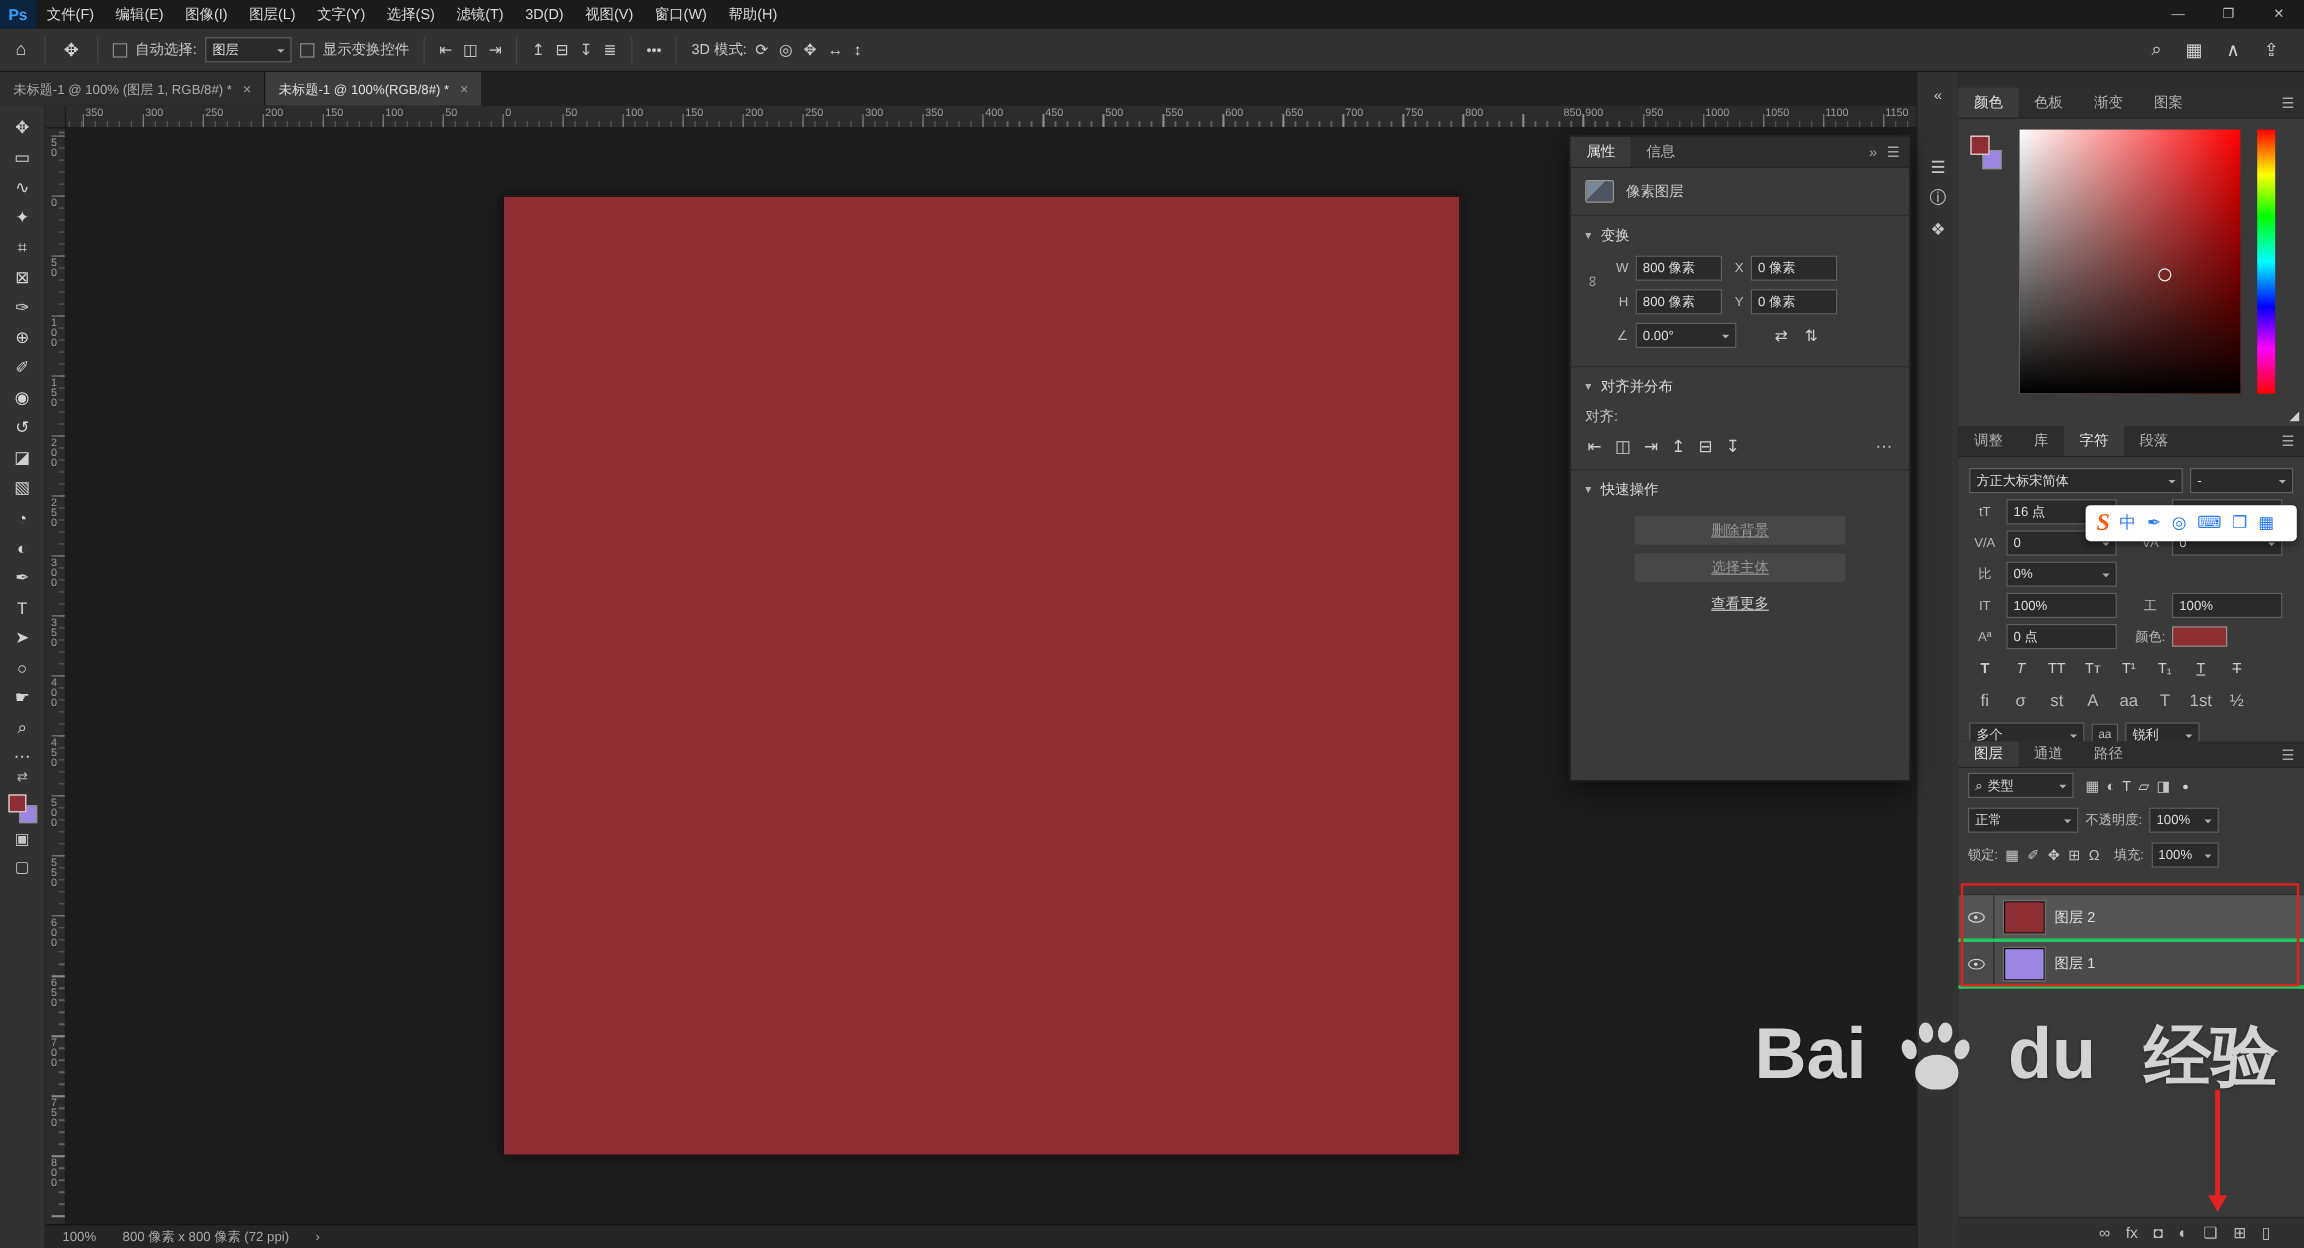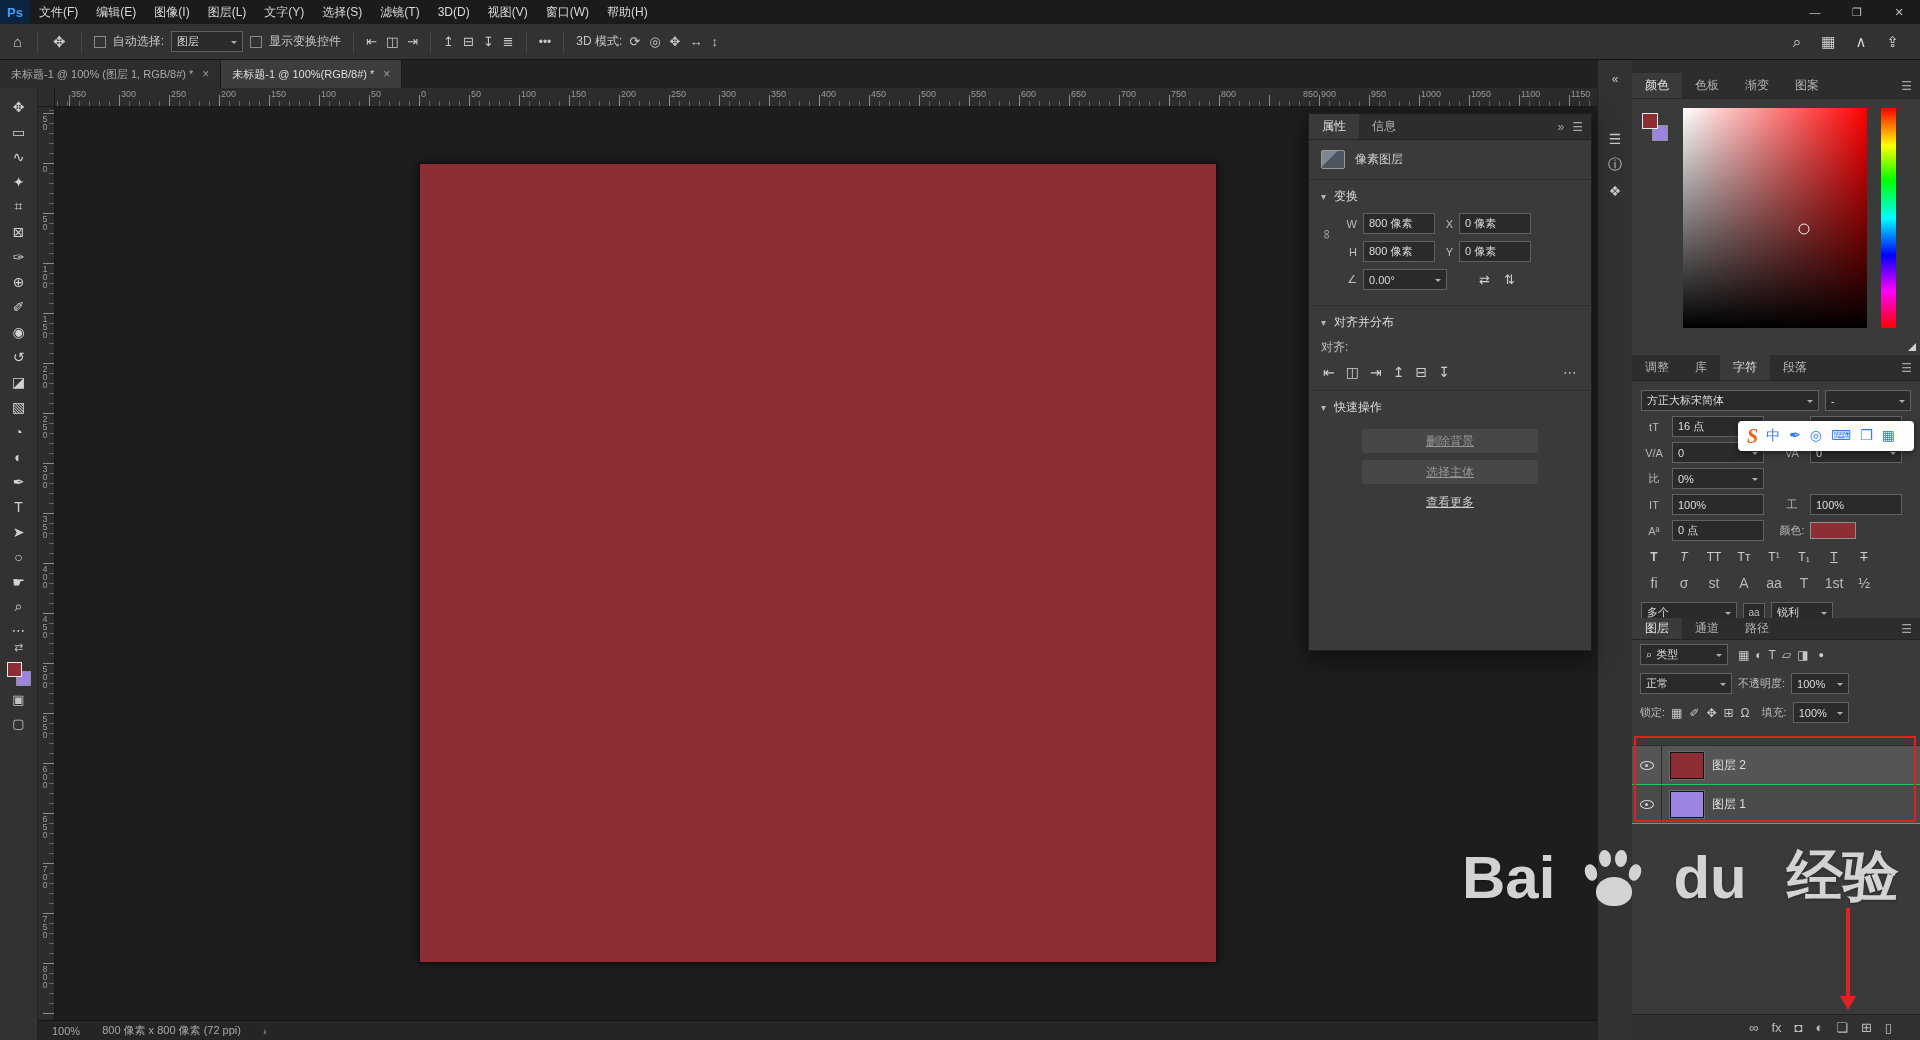--- a/index.html
+++ b/index.html
@@ -156,21 +156,21 @@
             font-size:10px; display:flex; align-items:center; justify-content:center; }
 
   
   #layers-panel { position:absolute; left:0; top:558px; width:288px; bottom:0; background:#3a3a3a; }
   .lp-row { display:flex; align-items:center; gap:6px; padding:4px 8px; }
   .lp-lab { font-size:11px; color:#bdbdbd; white-space:nowrap; }
   .lock-icons { display:flex; gap:7px; font-size:12px; color:#c6c6c6; }
   .filter-icons { display:flex; gap:6px; margin-left:4px; font-size:12px; color:#c6c6c6; align-items:center; }
   .filter-dot { color:#d0d0d0; font-size:9px; margin-left:4px; }
   #layers-list { margin-top:18px; border-top:1px solid #2e2e2e; }
-  .layer-row { display:flex; align-items:center; height:39px; border-bottom:1px solid #22c55e; background:#3a3a3a; }
+  .layer-row { display:flex; align-items:center; height:39px; border-bottom:3px solid #22c55e; background:#3a3a3a; }
   .layer-row.selected { background:#555555; }
   .layer-row.selected2 { background:#4a4a4a; }
   .eye { width:30px; align-self:stretch; display:flex; align-items:center; justify-content:center;
          border-right:1px solid #2e2e2e; }
   .eye-shape { display:block; width:14px; height:9px; border:1px solid #d3d3d3; border-radius:50%; position:relative; }
   .eye-shape::after { content:""; position:absolute; left:4px; top:2px; width:3px; height:3px;
                       border-radius:50%; background:#d3d3d3; }
   .thumb { width:34px; height:27px; margin:0 8px; border:1px solid #131313; outline:1px solid #6b6b6b; }
   .layer-label { font-size:12px; color:#dedede; }
   #layers-bottom { position:absolute; left:0; right:0; bottom:0; height:26px; background:#303030;
@@ -189,21 +189,21 @@
   
   #annotation-box { position:absolute; left:1634px; top:736px; width:282px; height:86px;
                     border:2px solid #e01f1f; z-index:60; pointer-events:none; }
   #annotation-arrow { position:absolute; left:1840px; top:908px; width:16px; height:104px; z-index:70; }
   .arrow-line { position:absolute; left:6px; top:0; width:4px; height:90px; background:#e02222; }
   .arrow-head { position:absolute; left:0; top:88px; width:0; height:0;
                 border-left:8px solid transparent; border-right:8px solid transparent;
                 border-top:14px solid #e02222; }
   #watermark { position:absolute; left:1462px; top:848px; z-index:80; color:#dcdcdc; opacity:.95;
                text-shadow:0 1px 3px rgba(0,0,0,.35); }
-  .wm-brand { display:flex; font-weight:bold; font-size:60px; line-height:1;gap:32px; }
+  .wm-brand { display:flex; align-items:flex-end; font-weight:bold; font-size:60px; line-height:1;gap:32px; }
   .wm-cn { font-size:56px; margin-left:8px; }
   .paw { position:relative; width:58px; height:58px; margin:0 -2px; flex:0 0 auto; }
   .paw-pad { position:absolute; bottom:0; left:11px; width:36px; height:29px; background:#dcdcdc;
              border-radius:50% 50% 46% 46%; }
   .paw-toe { position:absolute; width:12px; height:17px; border-radius:50%; background:#dcdcdc; }
   .toe1 { left:0;  top:16px; transform:rotate(-18deg); }
   .toe2 { left:14px; top:2px; transform:rotate(-6deg); }
   .toe3 { left:30px; top:2px; transform:rotate(6deg); }
   .toe4 { left:44px; top:16px; transform:rotate(18deg); }
   .wm-url { font-size:42px; font-weight:bold; margin-top:10px; letter-spacing:1px; }

